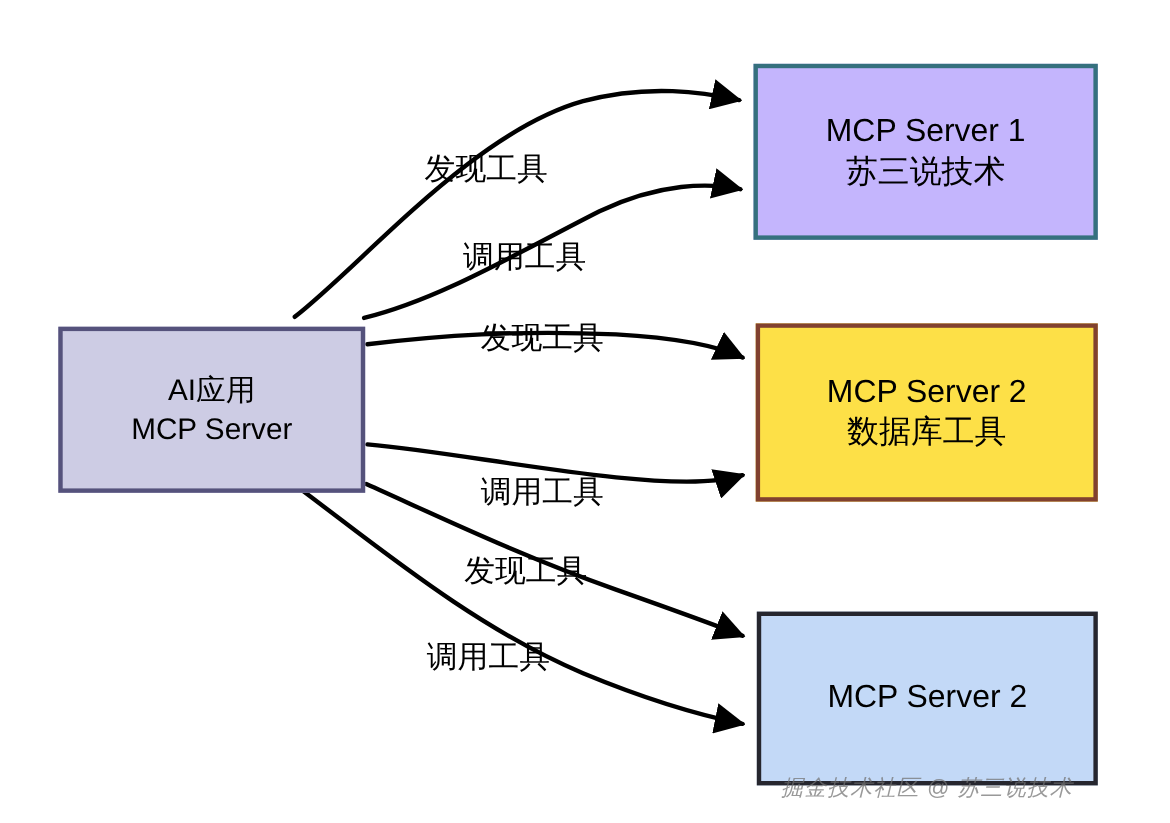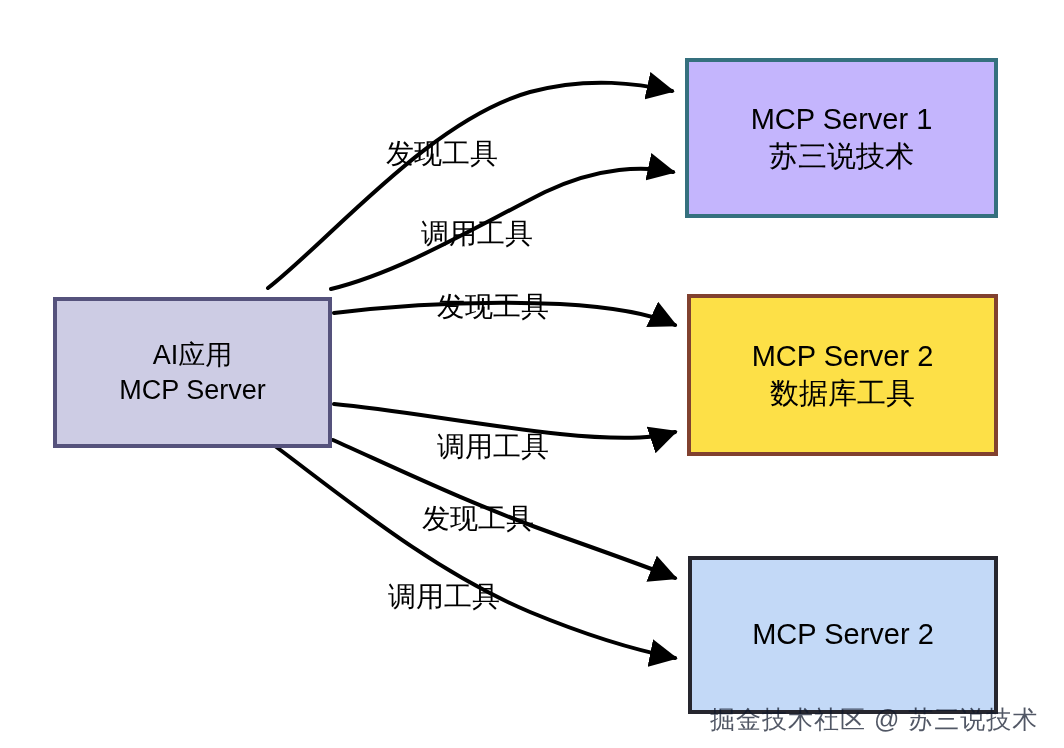--- a/index.html
+++ b/index.html
@@ -89,26 +89,27 @@
   #label-discover-1 { left: 386px; top: 135px; }
   #label-invoke-1   { left: 421px; top: 215px; }
   #label-discover-2 { left: 437px; top: 288px; }
   #label-invoke-2   { left: 437px; top: 428px; }
   #label-discover-3 { left: 422px; top: 500px; }
   #label-invoke-3   { left: 388px; top: 578px; }
   #watermark {
     position: absolute;
     left: 710px;
     top: 703px;
-    font-size: 25px;
-    color: #0f172a;
+    font-size: 20px;
+    color: #737373;
     opacity: 0.72;
     white-space: nowrap;
     z-index: 5;
     letter-spacing: 1px;
+    font-style: italic;
   }
 </style>
 </head>
 <body>
 
 <div id="diagram-canvas">
 
   <svg id="edge-layer" viewBox="0 0 1064 748" width="1064" height="748" xmlns="http://www.w3.org/2000/svg">
     <defs>
       <marker id="arrowhead" viewBox="0 0 10 10" refX="9" refY="5" markerWidth="7" markerHeight="7" orient="auto-start-reverse">

